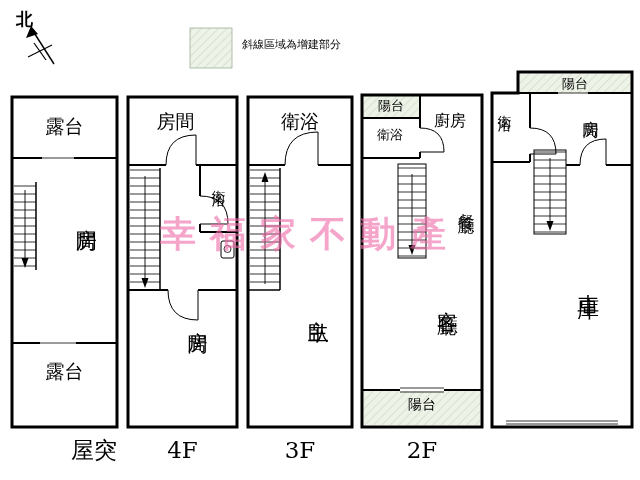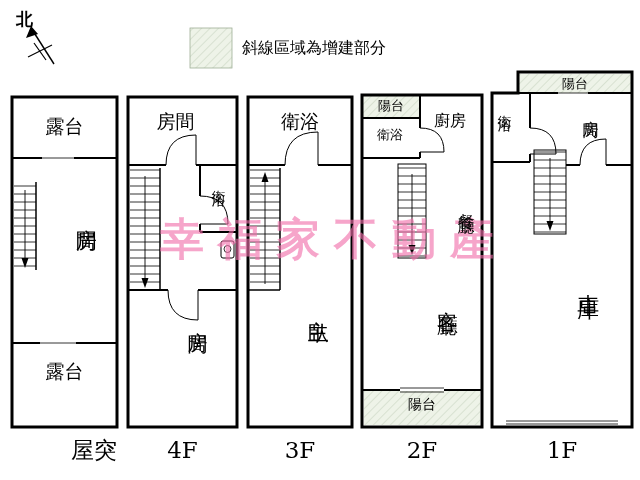--- a/index.html
+++ b/index.html
@@ -3,22 +3,22 @@
 <meta charset="utf-8">
 <style>
   * { margin:0; padding:0; box-sizing:border-box; }
   html,body { background:#ffffff; }
   body { font-family:"DejaVu Serif","Liberation Serif",serif; }
   .canvas { position:relative; width:640px; height:480px; background:#fff; overflow:hidden; }
   .linework { position:absolute; left:0; top:0; }
   .lbl { position:absolute; color:#000; text-align:center; line-height:1.15; white-space:nowrap; }
   .v { writing-mode:vertical-rl; text-orientation:upright; letter-spacing:3px; }
   .north-label { left:16px; top:10px; font-size:17px; font-weight:bold; }
-  .legend-text { left:242px; top:39px; font-size:16px; }
-  .watermark { position:absolute; left:160px; top:210px; font-size:44px; font-weight:bold;
+  .legend-text { left:242px; top:39px; font-size:11px; }
+  .watermark { position:absolute; left:160px; top:210px; font-size:36px; font-weight:bold;
                letter-spacing:14px; color:rgba(240,110,170,0.62); white-space:nowrap; }
   
   .wutu-terrace-top { left:12px; top:116px; width:105px; font-size:19px; }
   .wutu-room       { left:74px; top:212px; font-size:21px; }
   .wutu-terrace-bot{ left:12px; top:361px; width:105px; font-size:19px; }
   
   .f4-room-top { left:128px; top:111px; width:95px; font-size:19px; }
   .f4-bath     { left:211px; top:179px; font-size:14px; }
   .f4-room-bot { left:186px; top:316px; font-size:20px; }
   
@@ -169,15 +169,14 @@
 
   <div class="lbl f1-balcony">陽台</div>
   <div class="lbl v f1-bath">衛浴</div>
   <div class="lbl v f1-room">房間</div>
   <div class="lbl v f1-garage">車庫</div>
 
   <div class="lbl floor-lbl fl-wutu">屋突</div>
   <div class="lbl floor-lbl fl-4f">4F</div>
   <div class="lbl floor-lbl fl-3f">3F</div>
   <div class="lbl floor-lbl fl-2f">2F</div>
-  <div class="lbl floor-lbl fl-1f">1F</div>
 
 </div>
 
 </body></html>

